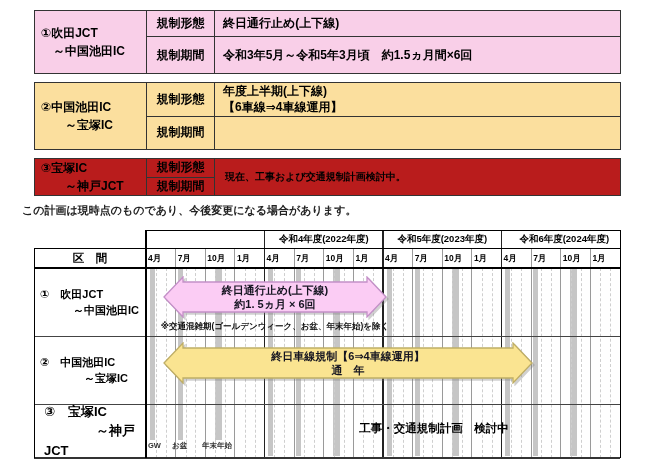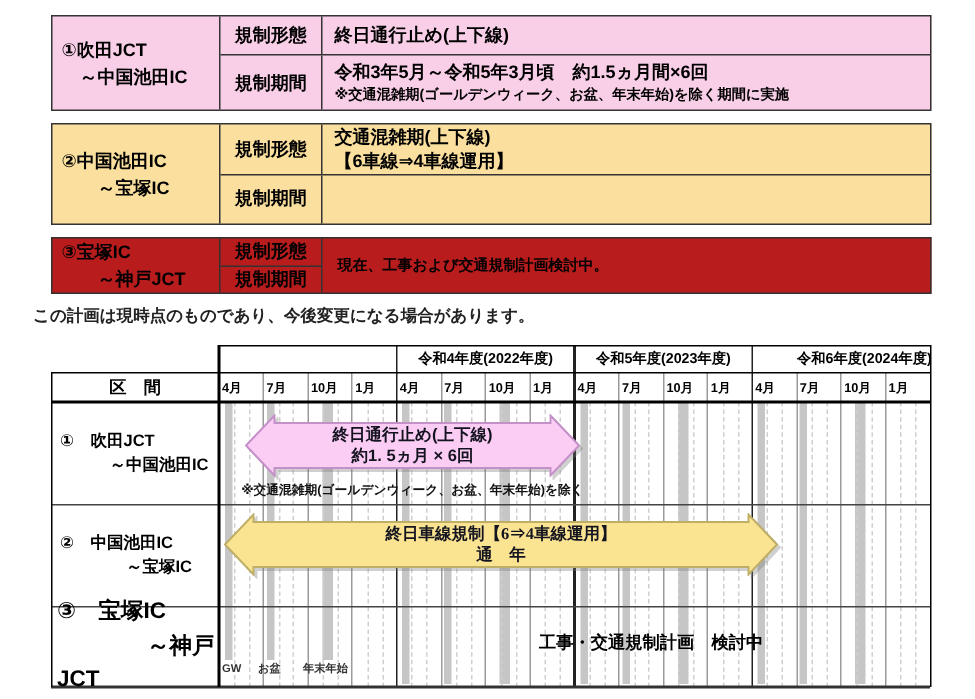--- a/index.html
+++ b/index.html
@@ -41,34 +41,33 @@
       <div class="sb-row" style="flex:0 0 25px;">
         <div class="sb-label">規制形態</div>
         <div class="sb-content">
           <div class="sb-main">終日通行止め(上下線)</div>
         </div>
       </div>
       <div class="sb-row">
         <div class="sb-label">規制期間</div>
         <div class="sb-content">
           <div class="sb-main">令和3年5月～令和5年3月頃　約1.5ヵ月間×6回</div>
-          <div class="sb-note">※交通混雑期(ゴールデンウィーク、お盆、年末年始)を除く期間に実施</div>
         </div>
       </div>
     </div>
   </div>
 
   <div class="sblock" id="block2" style="top: 82px; height: 68px; background: rgb(251, 223, 158);">
     <div class="sb-section">②中国池田IC
 　　～宝塚IC</div>
     <div class="sb-rows">
       <div class="sb-row">
         <div class="sb-label">規制形態</div>
         <div class="sb-content">
-          <div class="sb-main">交通混雑期(上下線)
+          <div class="sb-main">年度上半期(上下線)
 【6車線⇒4車線運用】</div>
         </div>
       </div>
       <div class="sb-row">
         <div class="sb-label">規制期間</div>
       </div>
     </div>
   </div>
 
   <div class="sblock" style="top:158px;height:38px;background:#b91c1c;">
@@ -148,53 +147,53 @@
       <div style="position: absolute; left: 0px; top: 37.4px; width: 586px; height: 1.2px; background: rgb(0, 0, 0);"></div>
       <div style="position: absolute; left: 0px; top: 105.5px; width: 586px; height: 1px; background: rgb(68, 68, 68);"></div>
       <div style="position: absolute; left: 0px; top: 173.5px; width: 586px; height: 1px; background: rgb(68, 68, 68);"></div>
       <div style="position: absolute; left: 0px; top: 227.1px; width: 586px; height: 1.8px; background: rgb(51, 51, 51);"></div>
       <div style="position: absolute; left: -0.5px; top: 18px; width: 1px; height: 210px; background: rgb(0, 0, 0);"></div>
       <div style="position: absolute; left: 585.5px; top: 0px; width: 1px; height: 228px; background: rgb(0, 0, 0);"></div>
       <div style="position: absolute; left: 111.2px; top: 0px; width: 1.6px; height: 228px; background: rgb(0, 0, 0);"></div>
       <div style="position: absolute; left: 0px; top: 18px; width: 112px; height: 20px; display: flex; align-items: center; justify-content: center; font-weight: bold; font-size: 11.5px;">区　間</div>
       <div style="position: absolute; left: 230.5px; top: 0px; width: 118.5px; height: 18px; display: flex; align-items: center; justify-content: center; font-weight: bold; font-size: 9.5px;">令和4年度(2022年度)</div>
       <div style="position: absolute; left: 349px; top: 0px; width: 118.5px; height: 18px; display: flex; align-items: center; justify-content: center; font-weight: bold; font-size: 9.5px;">令和5年度(2023年度)</div>
-      <div style="position: absolute; left: 483px; top: 0px; width: 118.5px; height: 18px; display: flex; align-items: center; justify-content: center; font-weight: bold; font-size: 9.5px;">令和6年度(2024年度)</div>
+      <div style="position: absolute; left: 471px; top: 0px; width: 118.5px; height: 18px; display: flex; align-items: center; justify-content: center; font-weight: bold; font-size: 9.5px;">令和6年度(2024年度)</div>
       <div style="position: absolute; left: 114px; top: 18px; width: 26.625px; height: 20px; line-height: 20px; font-weight: bold; font-size: 8.5px;">4月</div>
       <div style="position: absolute; left: 143.625px; top: 18px; width: 26.625px; height: 20px; line-height: 20px; font-weight: bold; font-size: 8.5px;">7月</div>
       <div style="position: absolute; left: 173.25px; top: 18px; width: 26.625px; height: 20px; line-height: 20px; font-weight: bold; font-size: 8.5px;">10月</div>
       <div style="position: absolute; left: 202.875px; top: 18px; width: 26.625px; height: 20px; line-height: 20px; font-weight: bold; font-size: 8.5px;">1月</div>
       <div style="position: absolute; left: 232.5px; top: 18px; width: 26.625px; height: 20px; line-height: 20px; font-weight: bold; font-size: 8.5px;">4月</div>
       <div style="position: absolute; left: 262.125px; top: 18px; width: 26.625px; height: 20px; line-height: 20px; font-weight: bold; font-size: 8.5px;">7月</div>
       <div style="position: absolute; left: 291.75px; top: 18px; width: 26.625px; height: 20px; line-height: 20px; font-weight: bold; font-size: 8.5px;">10月</div>
       <div style="position: absolute; left: 321.375px; top: 18px; width: 26.625px; height: 20px; line-height: 20px; font-weight: bold; font-size: 8.5px;">1月</div>
       <div style="position: absolute; left: 351px; top: 18px; width: 26.625px; height: 20px; line-height: 20px; font-weight: bold; font-size: 8.5px;">4月</div>
       <div style="position: absolute; left: 380.625px; top: 18px; width: 26.625px; height: 20px; line-height: 20px; font-weight: bold; font-size: 8.5px;">7月</div>
       <div style="position: absolute; left: 410.25px; top: 18px; width: 26.625px; height: 20px; line-height: 20px; font-weight: bold; font-size: 8.5px;">10月</div>
       <div style="position: absolute; left: 439.875px; top: 18px; width: 26.625px; height: 20px; line-height: 20px; font-weight: bold; font-size: 8.5px;">1月</div>
       <div style="position: absolute; left: 469.5px; top: 18px; width: 26.625px; height: 20px; line-height: 20px; font-weight: bold; font-size: 8.5px;">4月</div>
       <div style="position: absolute; left: 499.125px; top: 18px; width: 26.625px; height: 20px; line-height: 20px; font-weight: bold; font-size: 8.5px;">7月</div>
       <div style="position: absolute; left: 528.75px; top: 18px; width: 26.625px; height: 20px; line-height: 20px; font-weight: bold; font-size: 8.5px;">10月</div>
       <div style="position: absolute; left: 558.375px; top: 18px; width: 26.625px; height: 20px; line-height: 20px; font-weight: bold; font-size: 8.5px;">1月</div>
       <div style="position: absolute; left: 0px; top: 38px; width: 112px; height: 68px; display: flex; align-items: center; padding-left: 6px; font-weight: bold; font-size: 11px; line-height: 1.5; white-space: pre-line;">①　吹田JCT
 　　　～中国池田IC</div>
       <div style="position: absolute; left: 0px; top: 106px; width: 112px; height: 68px; display: flex; align-items: center; padding-left: 6px; font-weight: bold; font-size: 11px; line-height: 1.5; white-space: pre-line;">②　中国池田IC
 　　　　～宝塚IC</div>
-      <div style="position: absolute; left: 0px; top: 174px; width: 112px; height: 54px; display: flex; align-items: center; padding-left: 4px; font-weight: bold; font-size: 15px; line-height: 1.5; white-space: pre-line;">③　宝塚IC
+      <div style="position: absolute; left: 0px; top: 174px; width: 112px; height: 54px; display: flex; align-items: center; padding-left: 10px; font-weight: bold; font-size: 13px; line-height: 1.5; white-space: pre-line;">③　宝塚IC
 　　　　～神戸JCT</div>
       <div style="position: absolute; left: 129px; top: 46px; width: 224px; height: 42px; filter: drop-shadow(rgba(120, 120, 120, 0.35) 2px 2px 0px);">
         <svg width="224" height="42" style="position:absolute;left:0;top:0">
           <polygon points="1,21 20,1 20,6 204,6 204,1 223,21 204,41 204,36 20,36 20,41" fill="#fbccf4" stroke="#c490c8" stroke-width="1.3"></polygon>
         </svg>
         <div style="position: absolute; left: 0px; top: 0px; width: 100%; height: 100%; display: flex; flex-direction: column; align-items: center; justify-content: center;">
           <div style="position: static; font-weight: bold; font-size: 11px; color: rgb(20, 20, 32); line-height: 1.3;">終日通行止め(上下線)</div>
           <div style="position: static; font-weight: bold; font-size: 11px; color: rgb(20, 20, 32); line-height: 1.3;">約1. 5ヵ月 × 6回</div>
         </div>
       </div>
-      <div style="position: absolute; left: 115px; top: 112px; width: 370px; height: 42px; filter: drop-shadow(rgba(120, 120, 120, 0.35) 2px 2px 0px); font-family: Liberation Serif, serif;">
+      <div style="position: absolute; left: 129px; top: 112px; width: 370px; height: 42px; filter: drop-shadow(rgba(120, 120, 120, 0.35) 2px 2px 0px);">
         <svg width="370" height="42" style="position:absolute;left:0;top:0">
           <polygon points="1,21 20,1 20,6 350,6 350,1 369,21 350,41 350,36 20,36 20,41" fill="#fae491" stroke="#bfae66" stroke-width="1.3"></polygon>
         </svg>
         <div style="position: absolute; left: 0px; top: 0px; width: 100%; height: 100%; display: flex; flex-direction: column; align-items: center; justify-content: center;">
           <div style="position: static; font-weight: bold; font-size: 11px; color: rgb(20, 20, 32); line-height: 1.3;">終日車線規制【6⇒4車線運用】</div>
           <div style="position: static; font-weight: bold; font-size: 11px; color: rgb(20, 20, 32); line-height: 1.3;">通　年</div>
         </div>
       </div>
       <div style="position: absolute; left: 111px; top: 91px; width: 260px; text-align: center; font-weight: bold; font-size: 8.5px; color: rgb(17, 17, 17);">※交通混雑期(ゴールデンウィーク、お盆、年末年始)を除く</div>
       <div style="position: absolute; left: 250px; top: 191px; width: 300px; text-align: center; font-weight: bold; font-size: 11.5px;">工事・交通規制計画　検討中</div>

